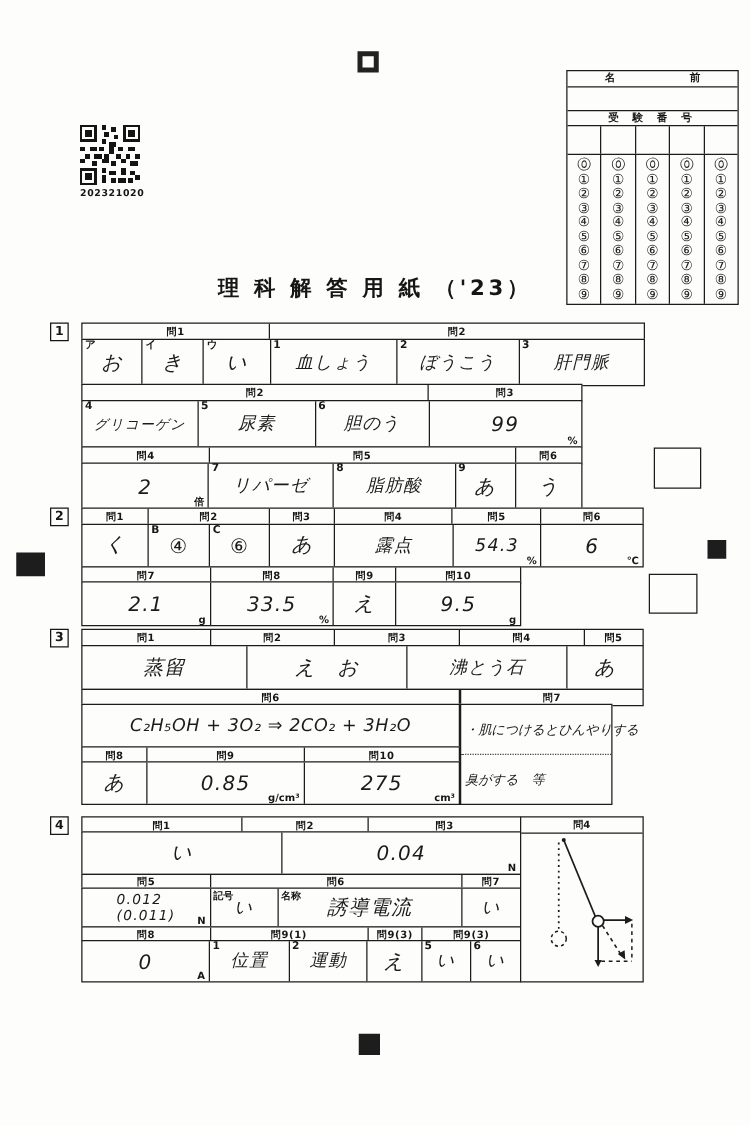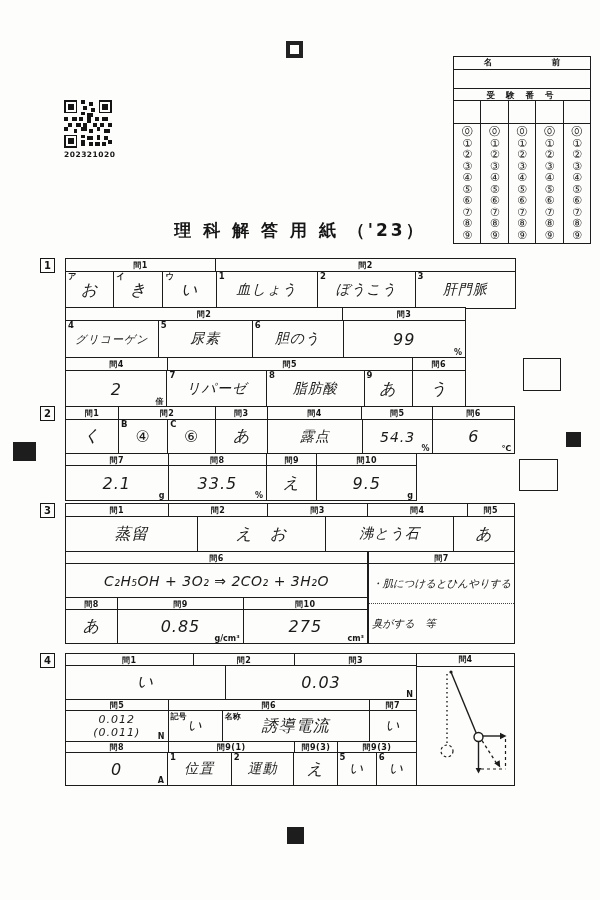--- a/index.html
+++ b/index.html
@@ -49,21 +49,21 @@
   
   .q7box{position:absolute;box-sizing:border-box;border:1.6px solid #1c1c1c;display:flex;flex-direction:column;background:#fdfdfc;}
   .q7line{flex:1;display:flex;align-items:center;padding:0 3px;font-style:italic;font-size:10.5px;
           white-space:nowrap;border-bottom:1.2px dotted #444;box-sizing:border-box;letter-spacing:0;}
   .q7line:last-child{border-bottom:none;}
   
   .q4col{position:absolute;box-sizing:border-box;border:1.6px solid #1c1c1c;background:#fdfdfc;}
   .q4hdr{height:13px;border-bottom:1.3px solid #1c1c1c;box-sizing:border-box;text-align:center;
          font-size:8px;font-weight:bold;line-height:12px;}
   .lbl-corner{position:absolute;top:0;left:2px;font-size:8px;font-weight:bold;font-style:normal;}
-  .twoline{display:flex;flex-direction:column;align-items:center;line-height:13px;}
+  .twoline{display:flex;flex-direction:column;align-items:flex-start;line-height:13px;}
 </style>
 </head>
 <body>
 
 <div class="regmark hollow" style="left:286px;top:41px;width:17px;height:17px"></div>
 <div class="regmark" style="left:13px;top:442px;width:23px;height:19px"></div>
 <div class="regmark" style="left:566px;top:432px;width:15px;height:15px"></div>
 <div class="regmark" style="left:287px;top:827px;width:17px;height:17px"></div>
 
 <svg style="position:absolute;left:64px;top:100px" width="48" height="48" viewBox="0 0 25 25" shape-rendering="crispEdges">
@@ -371,21 +371,21 @@
   <div class="c hc" style="flex:1">問6</div>
 </div>
 <div class="row" style="left:368px;top:551px;width:147px;height:14px">
   <div class="c hc" style="flex:1">問7</div>
 </div>
 <div class="row" style="left:65px;top:563px;width:303px;height:36px">
   <div class="c" style="flex:1">
       <span class="hand" style="letter-spacing:.5px">C₂H₅OH + 3O₂ ⇒ 2CO₂ + 3H₂O</span>
     </div>
 </div>
-<div class="q7box" style="left:368px;top:563px;width:147px;height:81px">
+<div class="q7box" style="left:368px;top:563px;width:122px;height:81px">
   <div style="display:flex;flex-direction:column;flex:1">
       <div class="q7line">・肌につけるとひんやりする</div>
       <div class="q7line">臭がする　等</div>
     </div>
 </div>
 <div class="row" style="left:65px;top:597px;width:303px;height:14px">
   <div class="c hc" style="flex:52">問8</div>
   <div class="c hc" style="flex:126">問9</div>
   <div class="c hc" style="flex:125">問10</div>
 </div>
@@ -408,21 +408,21 @@
 <div class="row" style="left:65px;top:653px;width:352px;height:14px">
   <div class="c hc" style="flex:128">問1</div>
   <div class="c hc" style="flex:102">問2</div>
   <div class="c hc" style="flex:122">問3</div>
 </div>
 <div class="row" style="left:65px;top:665px;width:352px;height:35px">
   <div class="c" style="flex:102">
       <span class="hand big">い</span>
     </div>
   <div class="c" style="flex:122">
-      <span class="hand big">0.03</span>
+      <span class="hand big">0.04</span>
       <span class="unit">N</span>
     </div>
 </div>
 <div class="row" style="left:65px;top:699px;width:352px;height:13px">
   <div class="c hc" style="flex:103">問5</div>
   <div class="c hc" style="flex:202">問6</div>
   <div class="c hc" style="flex:47">問7</div>
 </div>
 <div class="row" style="left:65px;top:710px;width:352px;height:32px">
   <div class="c" style="flex:103">

